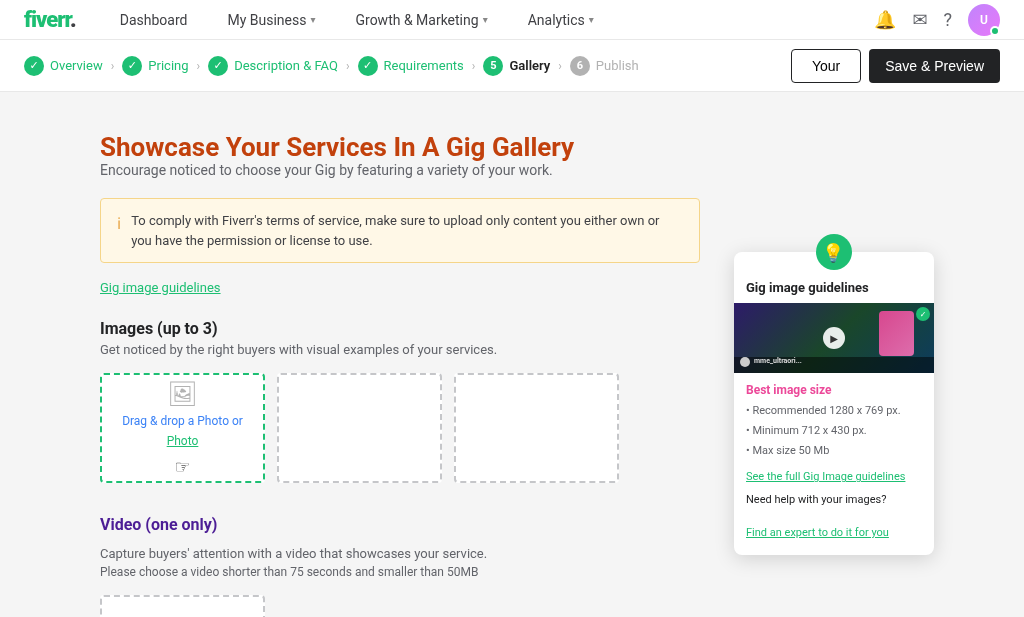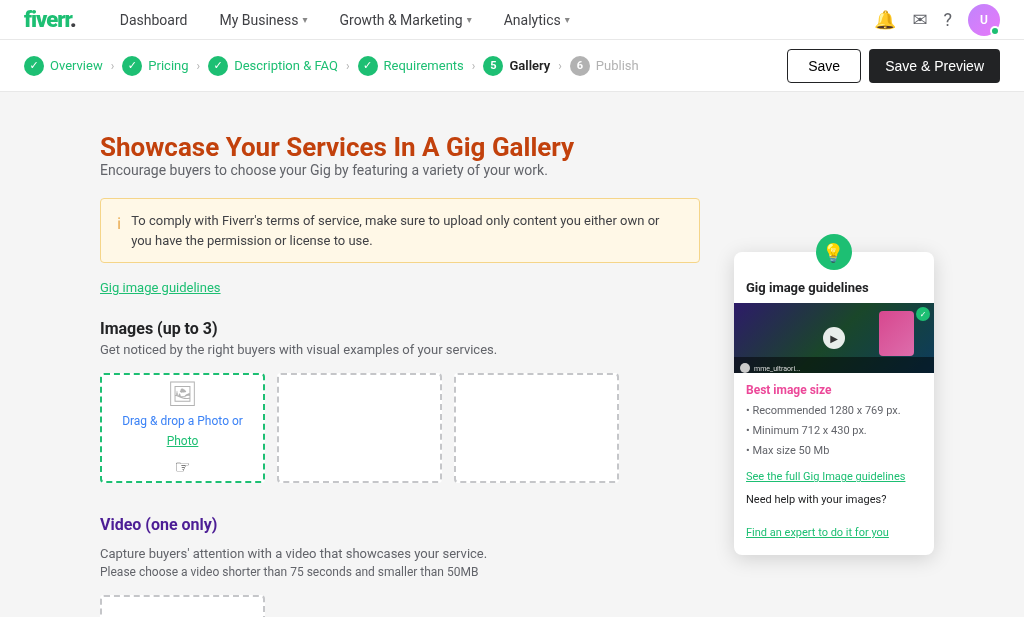--- a/index.html
+++ b/index.html
@@ -20,21 +20,21 @@
       font-size: 22px;
       font-weight: 900;
       color: #1dbf73;
       margin-right: 32px;
       letter-spacing: -1px;
     }
     .navbar-logo span { color: #404145; }
     .nav-links {
       display: flex;
       align-items: flex-start;
-      gap: 8px;
+      gap: 16px;
       flex: 1;
     }
     .nav-item {
       padding: 8px 12px;
       color: #404145;
       font-size: 14px;
       cursor: pointer;
       display: flex;
       align-items: center;
       gap: 4px;
@@ -391,23 +391,24 @@
       color: white;
     }
     .thumb-bar {
       position: absolute;
       bottom: 0;
       left: 0;
       right: 0;
       height: 16px;
       background: rgba(0,0,0,0.5);
       display: flex;
-      align-items: flex-end;
+      align-items: flex-start;
       padding: 0 6px;
       gap: 4px;
+      font-weight: bold;
     }
     .thumb-avatar-small {
       width: 10px;
       height: 10px;
       border-radius: 50%;
       background: #ccc;
     }
     .thumb-name {
       font-size: 7px;
       color: #ddd;
@@ -519,30 +520,30 @@
       <span>Gallery</span>
     </div>
     <span class="step-arrow">›</span>
 
     <div class="step inactive">
       <div class="step-num inactive">6</div>
       <span>Publish</span>
     </div>
   </div>
   <div class="steps-right">
-    <button class="btn-save">Save</button>
+    <button class="btn-save">Your</button>
     <button class="btn-save-preview">Save &amp; Preview</button>
   </div>
 </div>
 
 <div class="main">
   <div class="content">
 
     <h1 class="page-title">Showcase Your Services In A Gig Gallery</h1>
-    <p class="page-subtitle">Encourage buyers to choose your Gig by featuring a variety of your work.</p>
+    <p class="page-subtitle">Encourage noticed to choose your Gig by featuring a variety of your work.</p>
 
     <div class="info-box">
       <span class="info-icon">ℹ</span>
       <span class="info-text">To comply with Fiverr's terms of service, make sure to upload only content you either own or you have the permission or license to use.</span>
     </div>
 
     <a class="guidelines-link">Gig image guidelines</a>
 
     
     <div>

